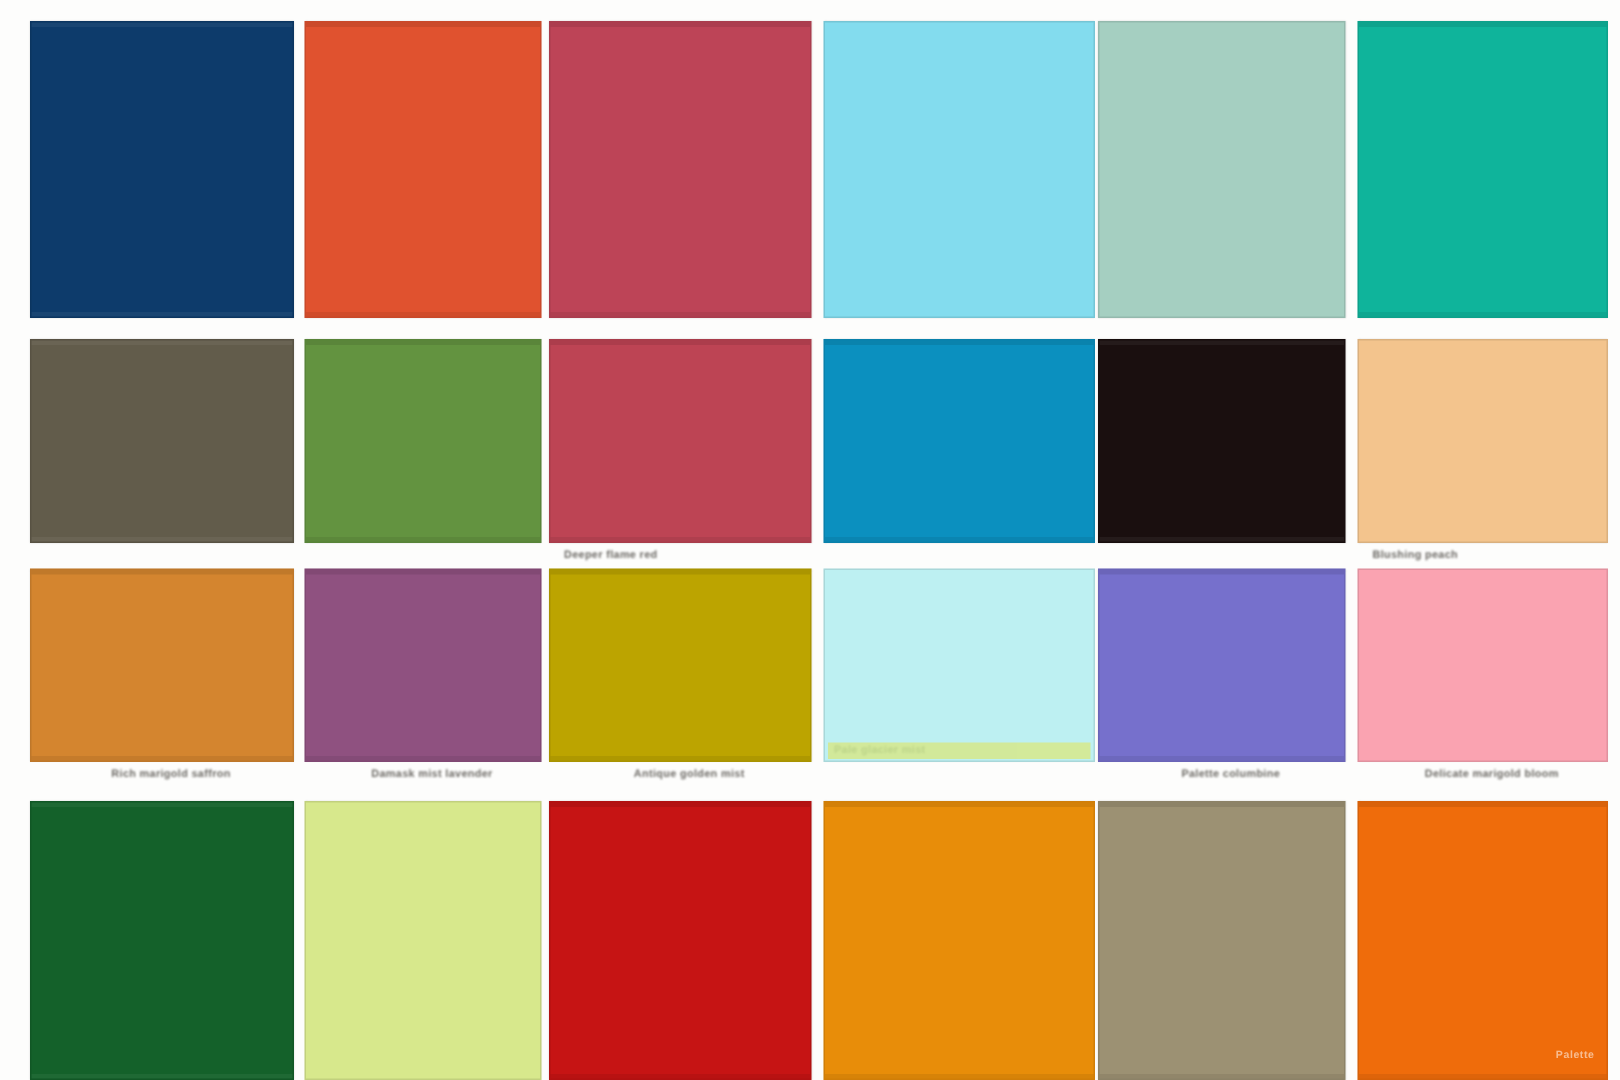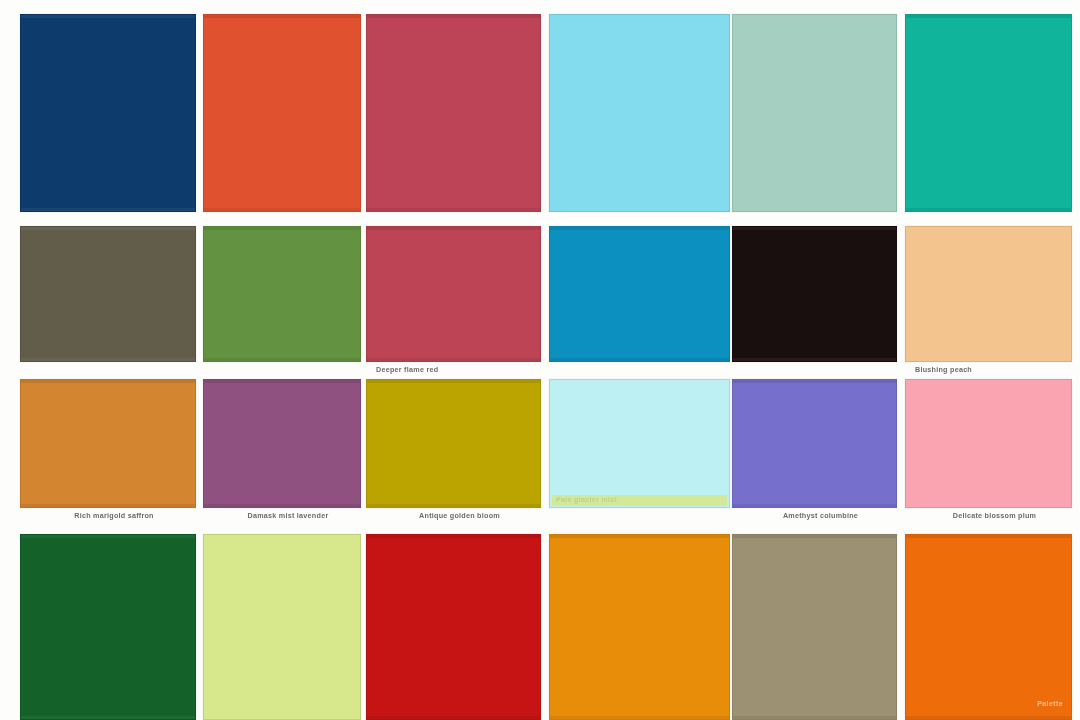--- a/index.html
+++ b/index.html
@@ -177,42 +177,42 @@
         <div class="swatch-card">
           <div class="swatch-chip " title="#8f5180" style="background: rgb(143, 81, 128);"></div>
         </div>
       </div>
       <div class="swatch-caption caption-row3" style="position: absolute; left: 213px; top: 511px; width: 150px;">Damask mist lavender</div>
       <div class="swatch-cell" style="left: 366px; top: 379px; width: 175px; height: 129px;">
         <div class="swatch-card">
           <div class="swatch-chip " title="#bca400" style="background: rgb(188, 164, 0);"></div>
         </div>
       </div>
-      <div class="swatch-caption caption-row3" style="position: absolute; left: 376px; top: 511px; width: 167px;">Antique golden bloom</div>
+      <div class="swatch-caption caption-row3" style="position: absolute; left: 376px; top: 511px; width: 167px;">Antique golden mist</div>
       <div class="swatch-cell" style="left: 549px; top: 379px; width: 181px; height: 129px;">
         <div class="swatch-card">
           <div class="swatch-chip chip-flat" title="#bdf0f2" style="background: rgb(189, 240, 242);">
             <div class="swatch-highlight" style="background: rgb(217, 232, 130);">
               <span class="swatch-caption" style="position: absolute; left: 4px; top: 0px; color: rgb(185, 201, 106);">Pale glacier mist</span>
             </div>
           </div>
         </div>
       </div>
       <div class="swatch-cell" style="left: 732px; top: 379px; width: 165px; height: 129px;">
         <div class="swatch-card">
           <div class="swatch-chip " title="#7670cc" style="background: rgb(118, 112, 204);"></div>
         </div>
       </div>
-      <div class="swatch-caption caption-row3" style="position: absolute; left: 742px; top: 511px; width: 157px;">Amethyst columbine</div>
+      <div class="swatch-caption caption-row3" style="position: absolute; left: 742px; top: 511px; width: 157px;">Palette columbine</div>
       <div class="swatch-cell" style="left: 905px; top: 379px; width: 167px; height: 129px;">
         <div class="swatch-card">
           <div class="swatch-chip chip-flat" title="#faa3b1" style="background: rgb(250, 163, 177);"></div>
         </div>
       </div>
-      <div class="swatch-caption caption-row3" style="position: absolute; left: 915px; top: 511px; width: 159px;">Delicate blossom plum</div>
+      <div class="swatch-caption caption-row3" style="position: absolute; left: 915px; top: 511px; width: 159px;">Delicate marigold bloom</div>
       <div class="swatch-cell" style="left: 20px; top: 534px; width: 176px; height: 186px;">
         <div class="swatch-card">
           <div class="swatch-chip chip-dark" title="#14612a" style="background: rgb(20, 97, 42);"></div>
         </div>
       </div>
       <div class="swatch-cell" style="left: 203px; top: 534px; width: 158px; height: 186px;">
         <div class="swatch-card">
           <div class="swatch-chip chip-flat" title="#d7e88c" style="background: rgb(215, 232, 140);"></div>
         </div>
       </div>

